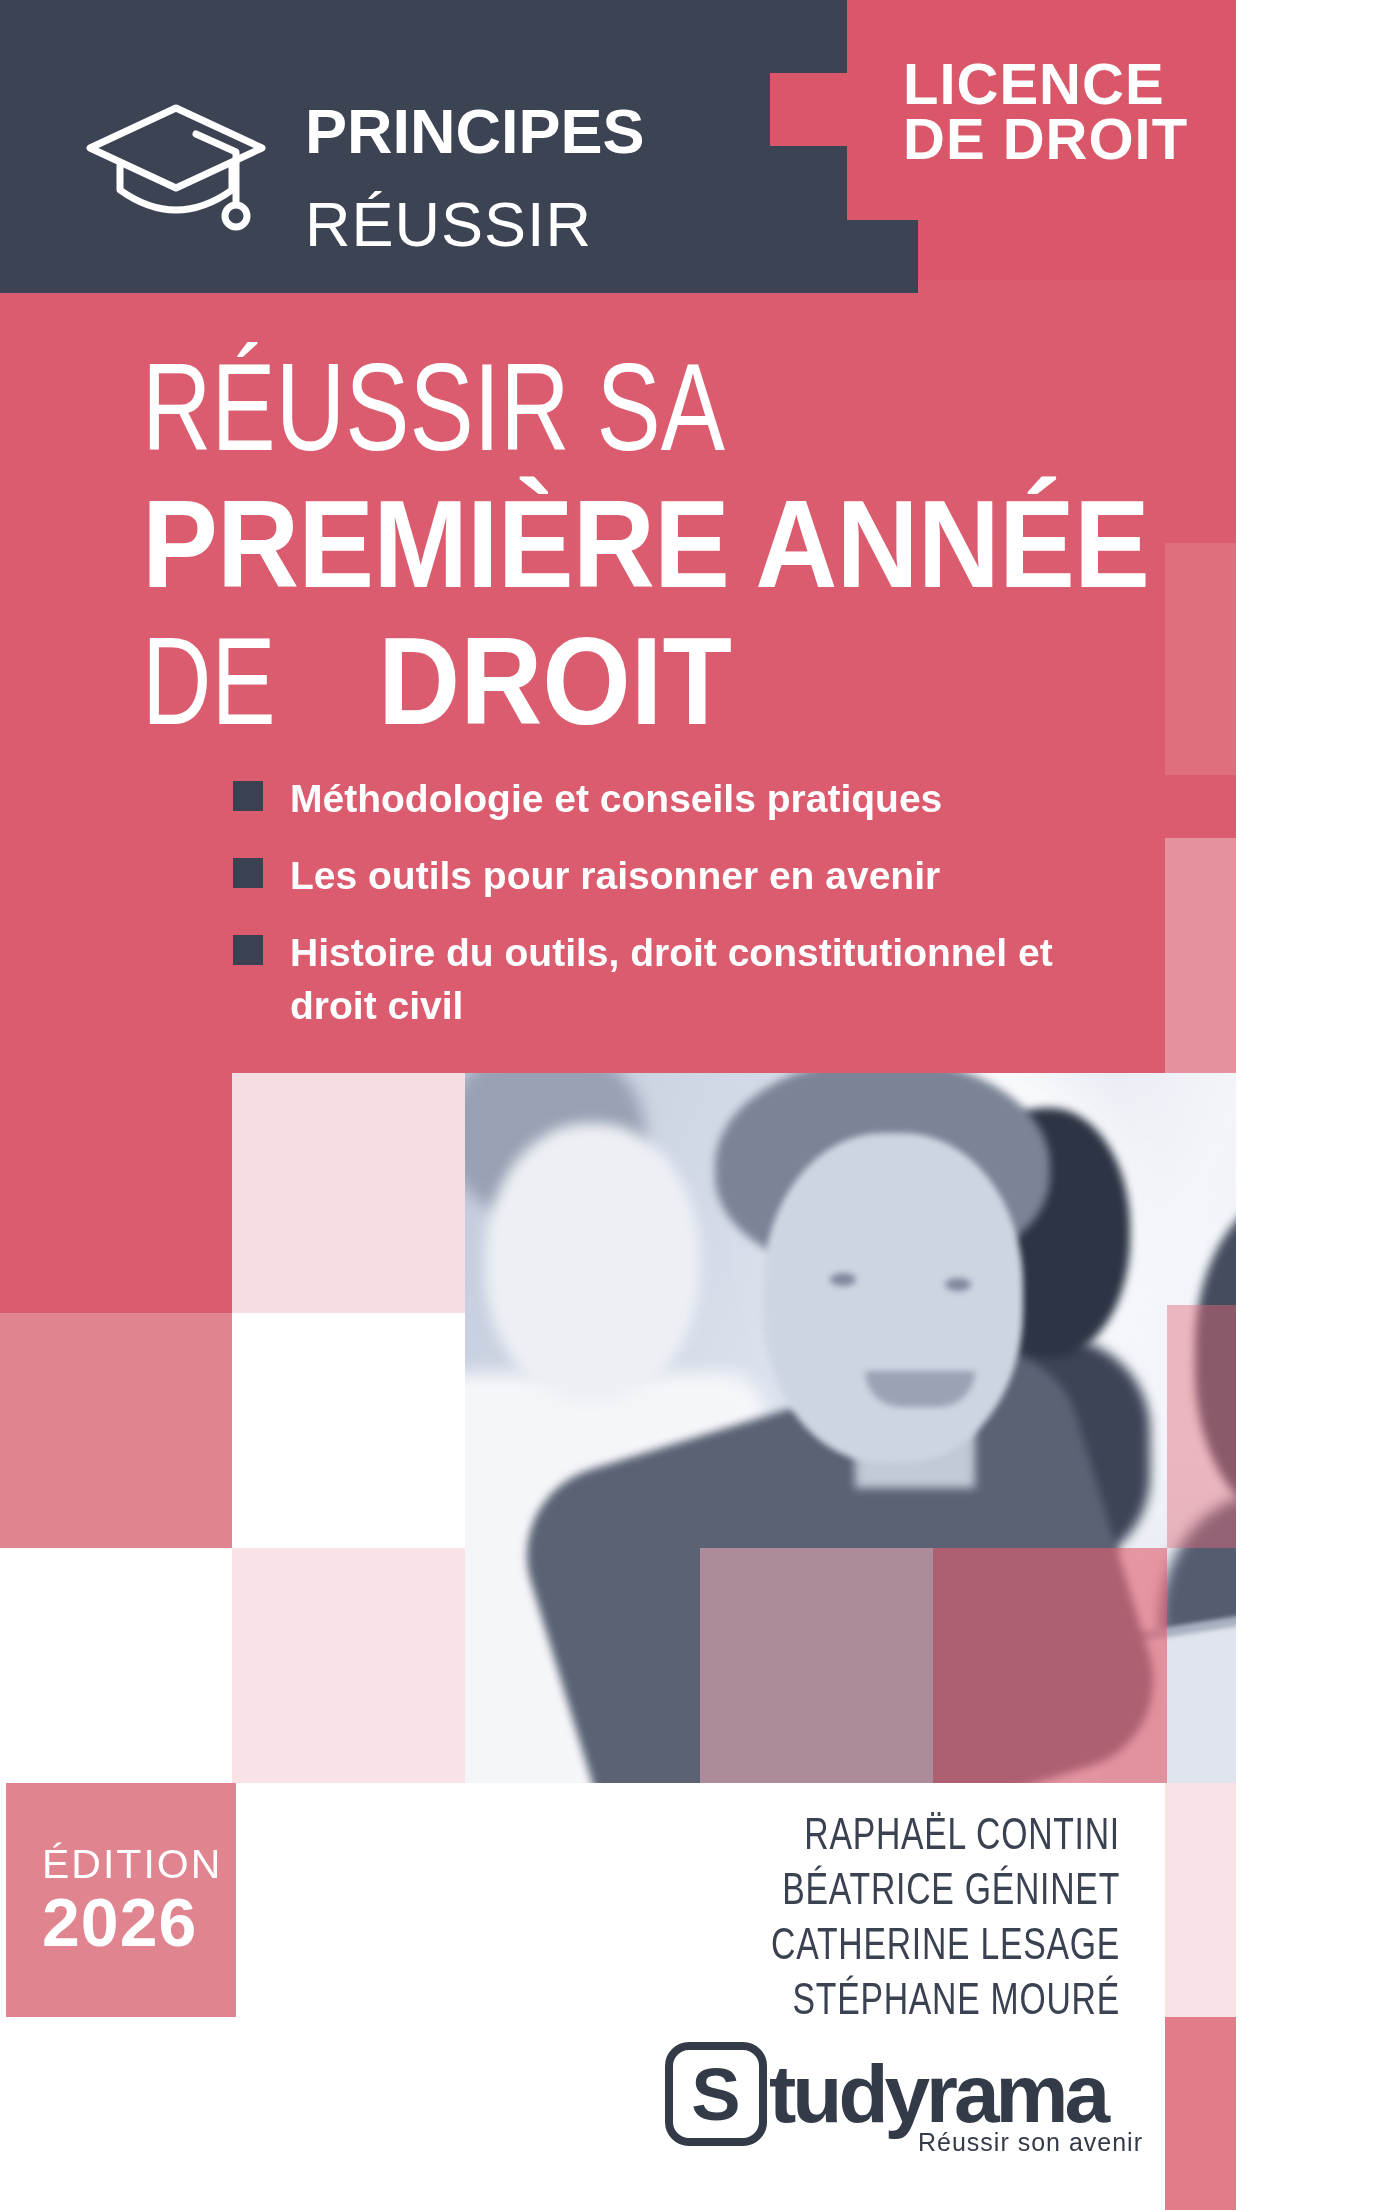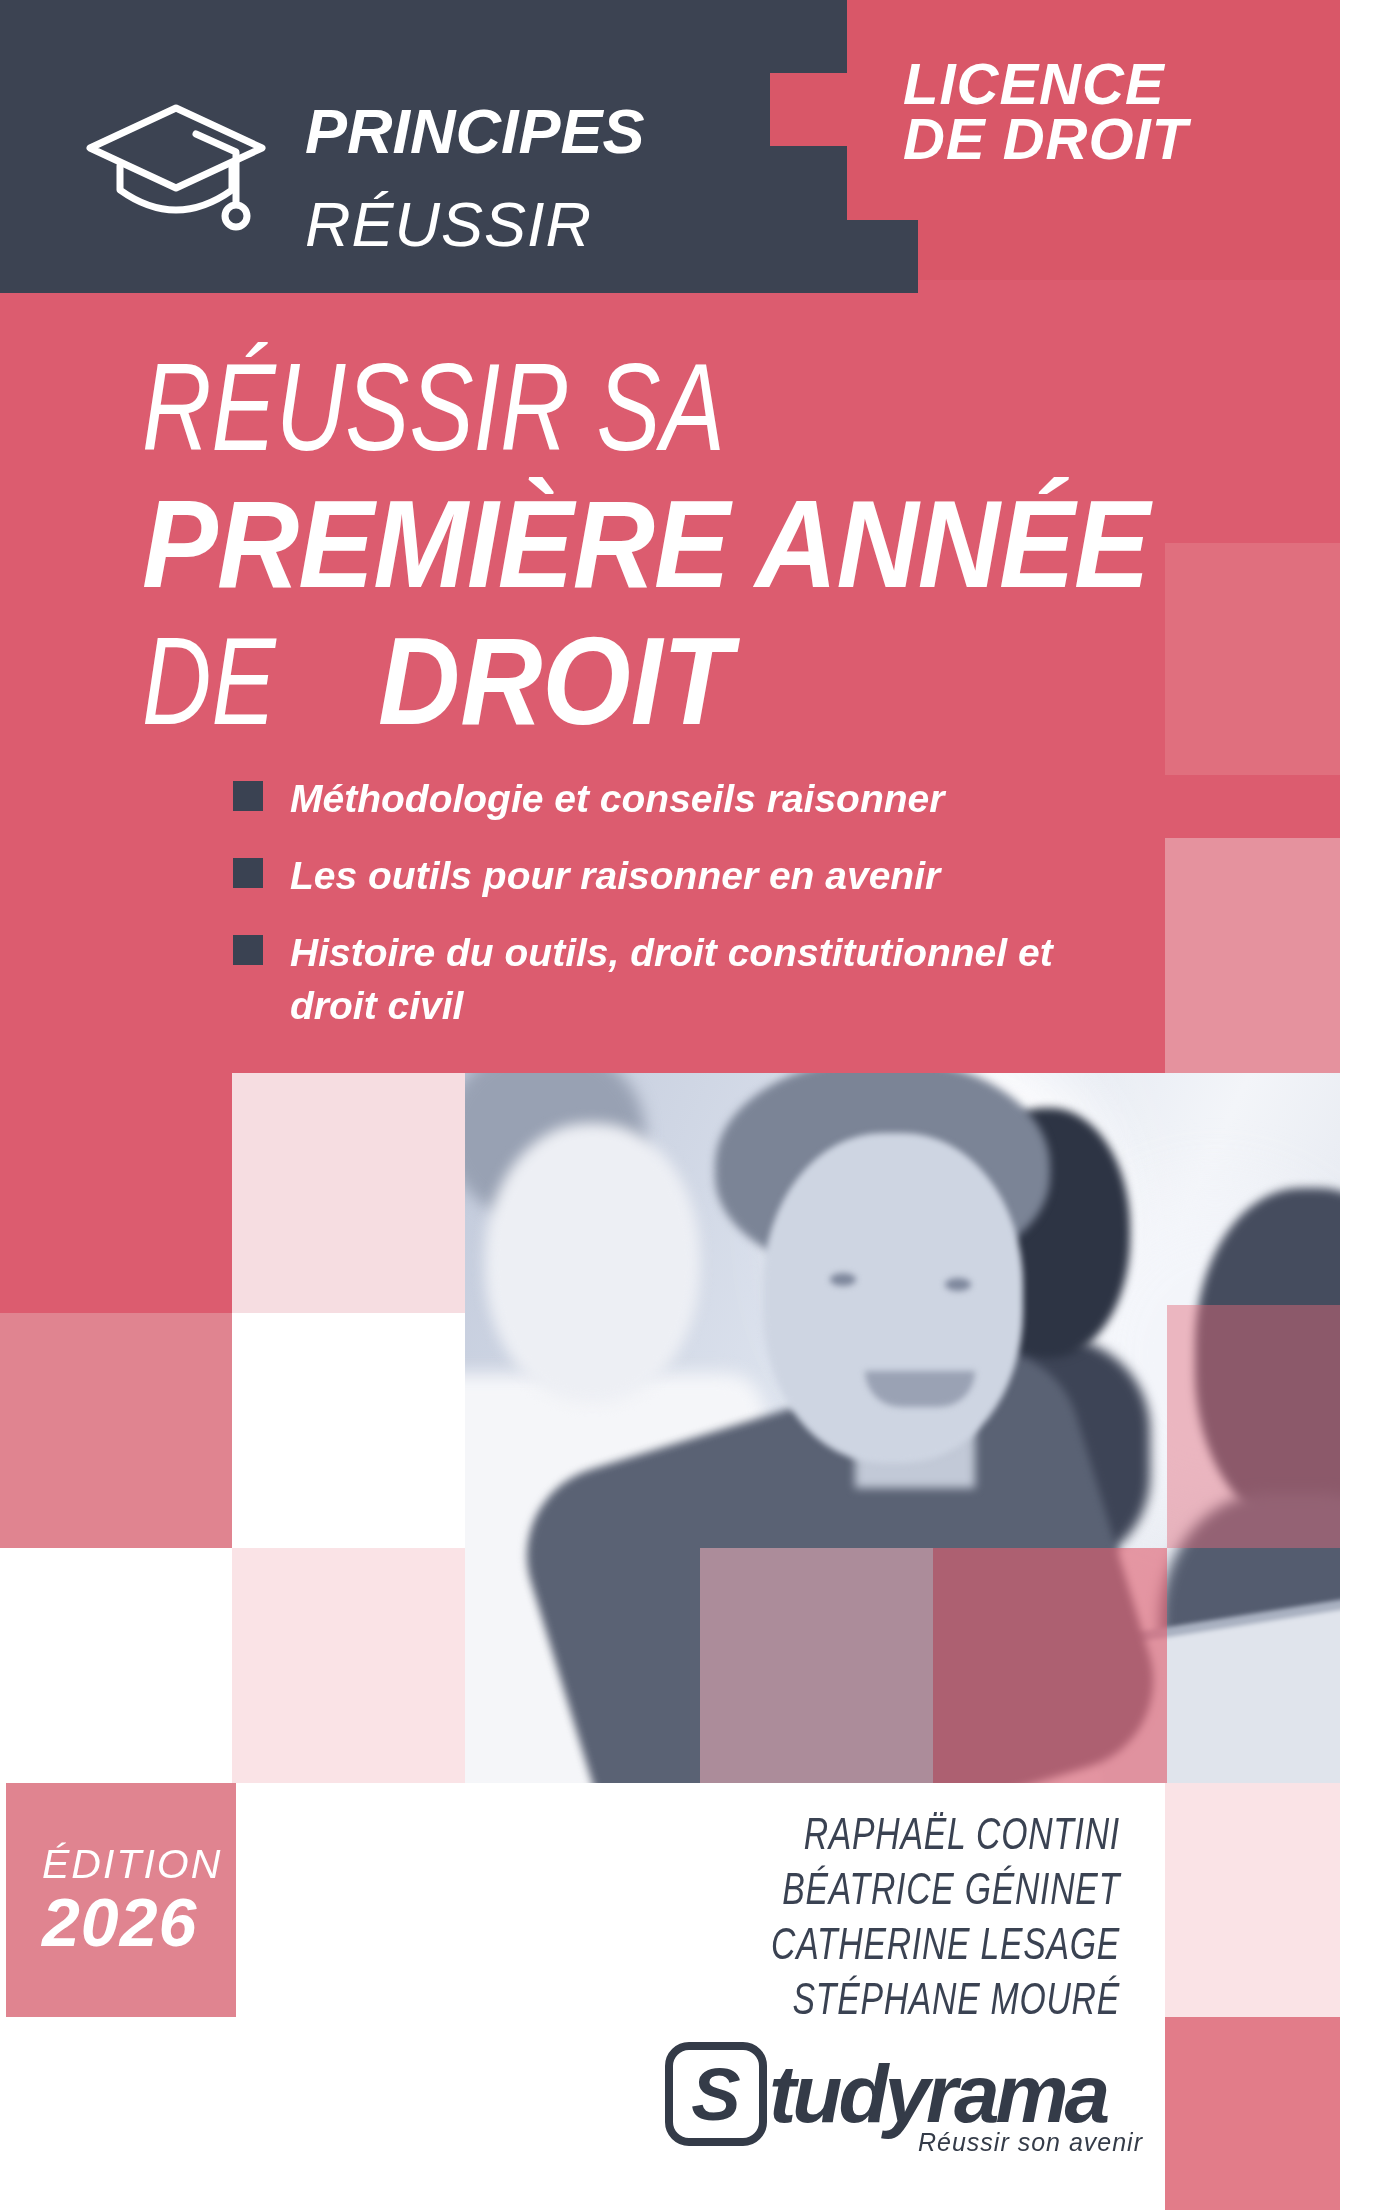--- a/index.html
+++ b/index.html
@@ -1,18 +1,18 @@
 <!DOCTYPE html>
 <html><head>
 <meta charset="utf-8">
 <style>
   html,body{margin:0;padding:0;}
   body{background:#ffffff;}
-  .page{position:relative;width:1340px;height:2210px;background:#ffffff;overflow:hidden;
-        font-family:"Liberation Sans",sans-serif;font-style:italic;}
+  .page{position:relative;width:1236px;height:2210px;background:#ffffff;overflow:hidden;
+        font-family:"Liberation Sans",sans-serif;}
   .abs{position:absolute;}
 
   
   .bg-pink-top{left:0;top:0;width:1400px;height:280px;background:#d95768;}
   .bg-pink-main{left:0;top:280px;width:1400px;height:793px;background:#dc5c6f;}
   .left-pink-strip{left:0;top:1073px;width:465px;height:240px;background:#dc5c6f;}
   .sq-light-a{left:232px;top:1073px;width:233px;height:240px;background:#f6dde1;}
   .sq-salmon-a{left:0;top:1313px;width:232px;height:235px;background:#e08490;}
   .sq-light-b{left:232px;top:1548px;width:233px;height:235px;background:#fae3e6;}
   .sq-right-1{left:1165px;top:543px;width:235px;height:232px;background:#e06f7e;}
@@ -155,21 +155,21 @@
     <div class="t-line t1">RÉUSSIR SA</div>
     <div class="t-line t2">PREMIÈRE ANNÉE</div>
     <div class="t-line t3">
       <span class="de">DE</span><span class="droit">DROIT</span>
     </div>
   </div>
 
   <div class="abs bullets">
     <div class="bullet-row">
       <span class="bullet-sq"></span>
-      <span class="bullet-txt">Méthodologie et conseils raisonner</span>
+      <span class="bullet-txt">Méthodologie et conseils pratiques</span>
     </div>
     <div class="bullet-row">
       <span class="bullet-sq"></span>
       <span class="bullet-txt">Les outils pour raisonner en avenir</span>
     </div>
     <div class="bullet-row">
       <span class="bullet-sq"></span>
       <span class="bullet-txt">Histoire du outils, droit constitutionnel et droit civil</span>
     </div>
   </div>

